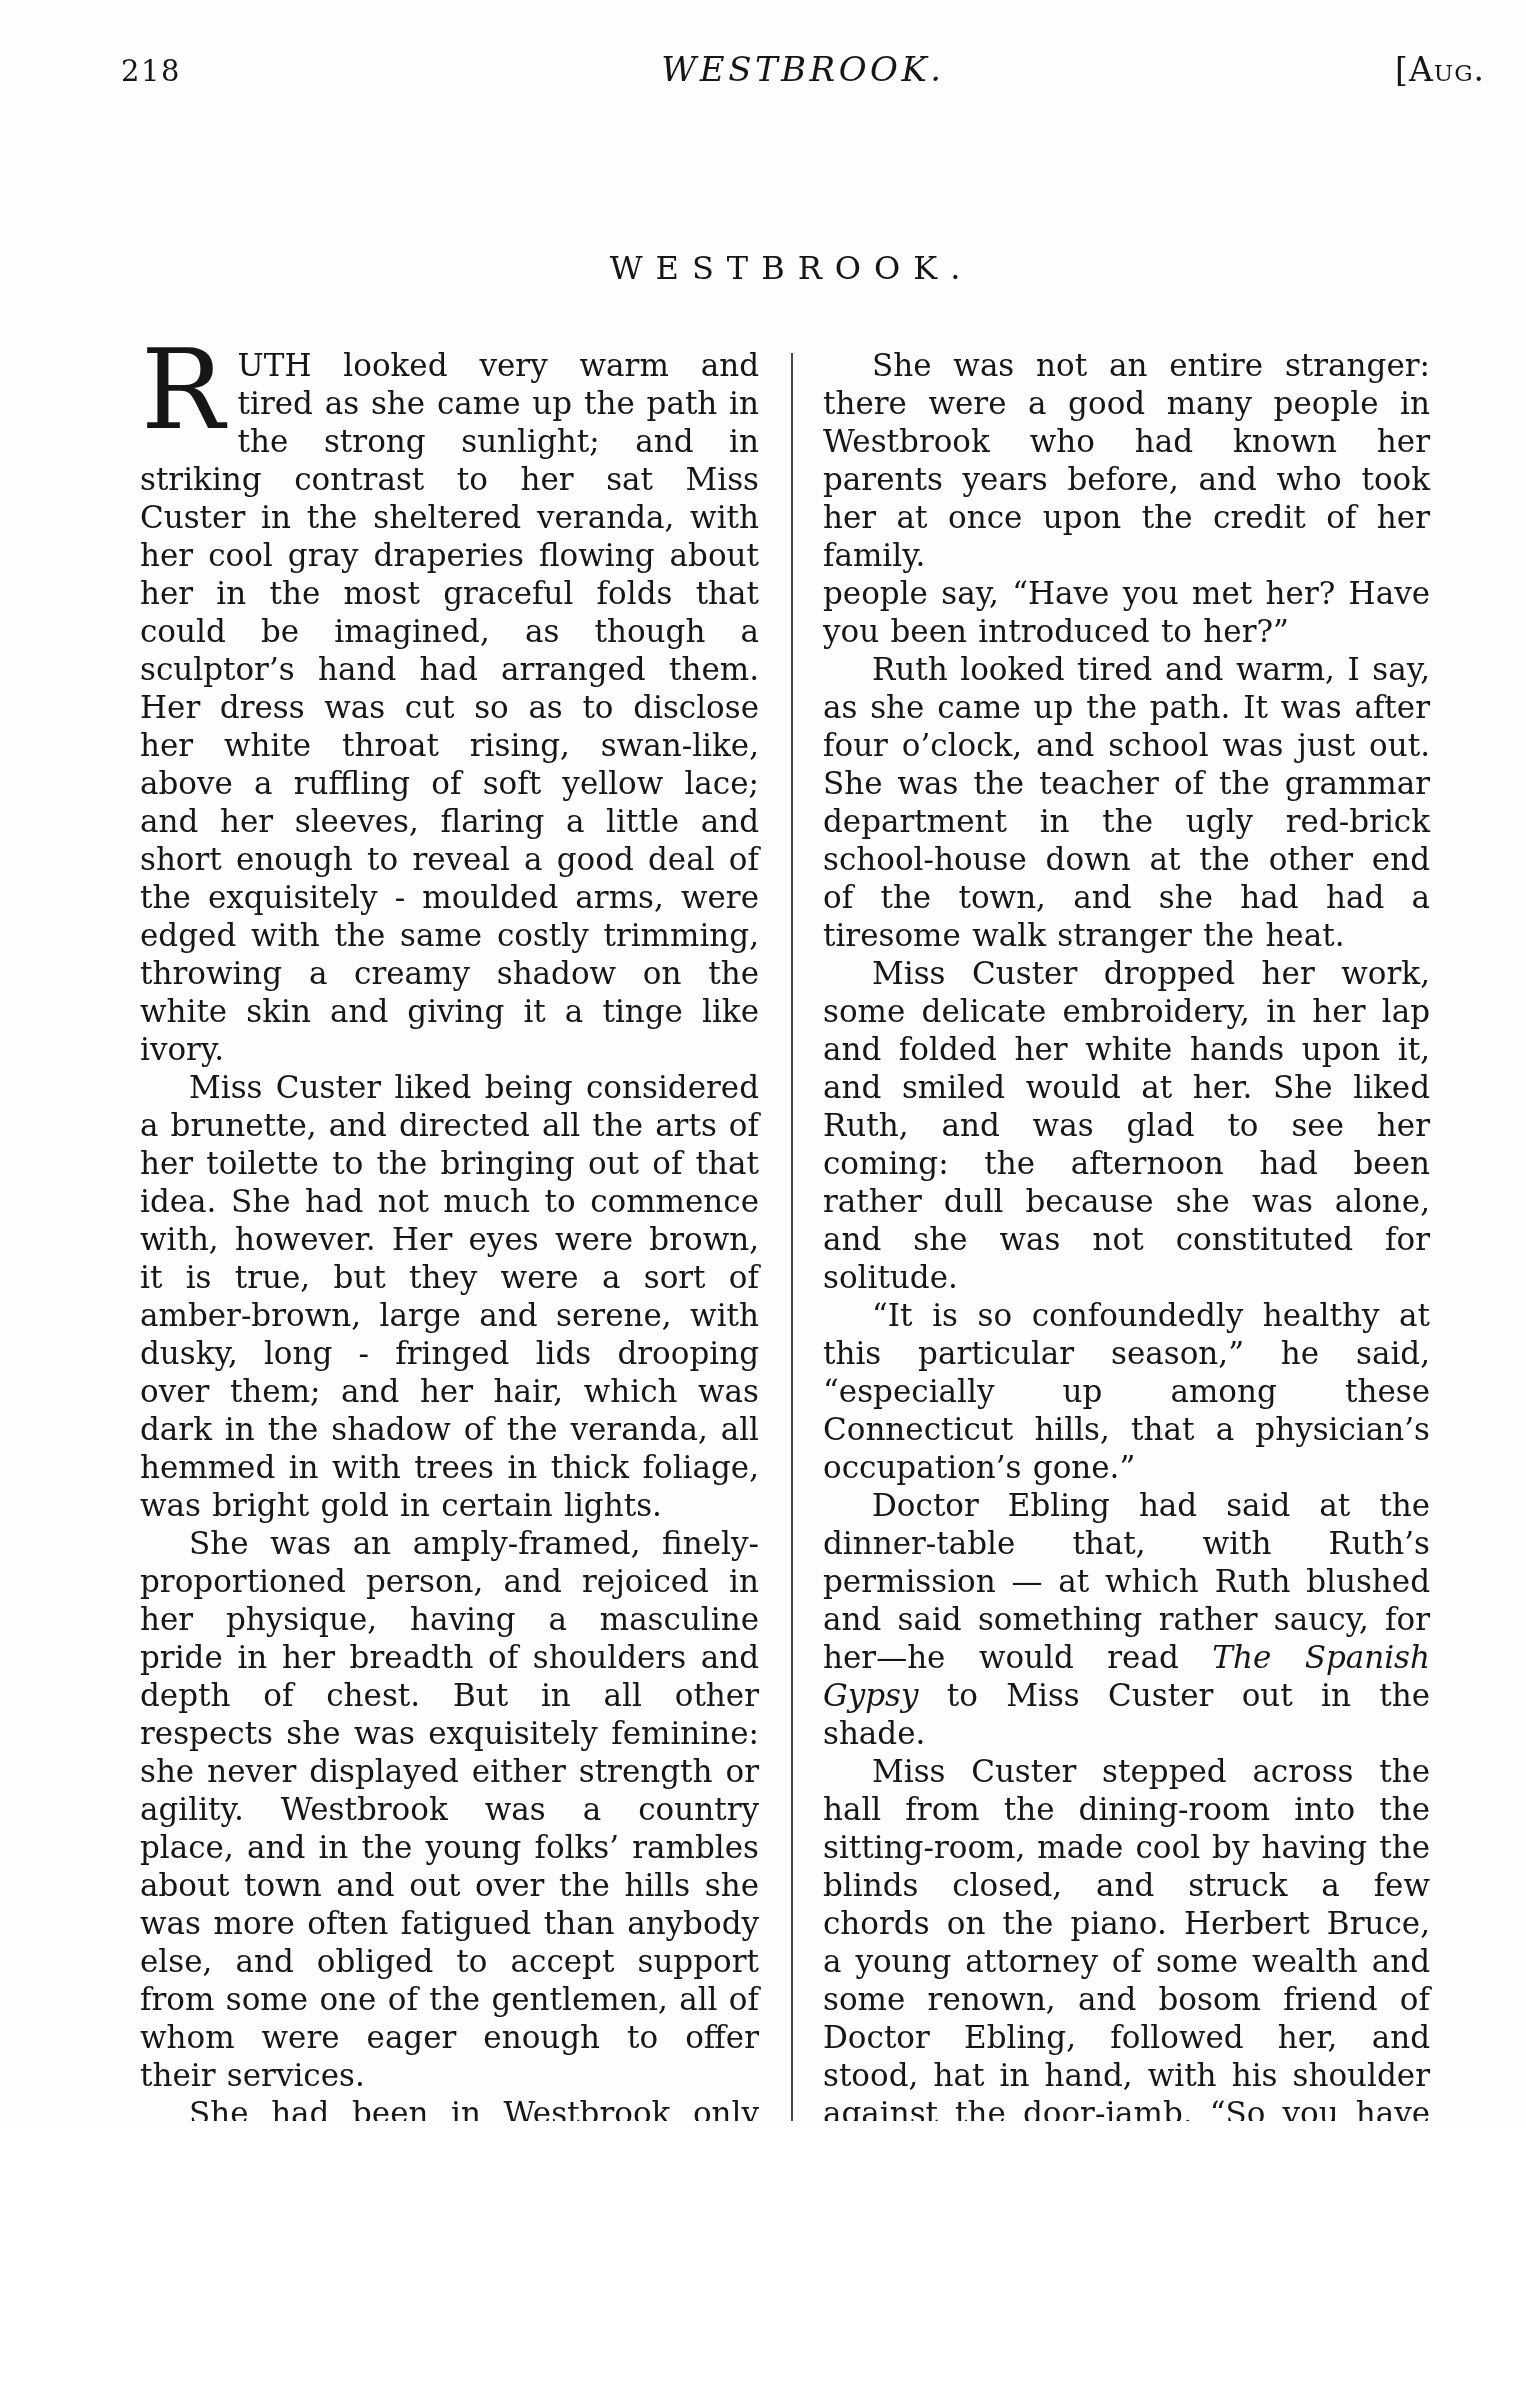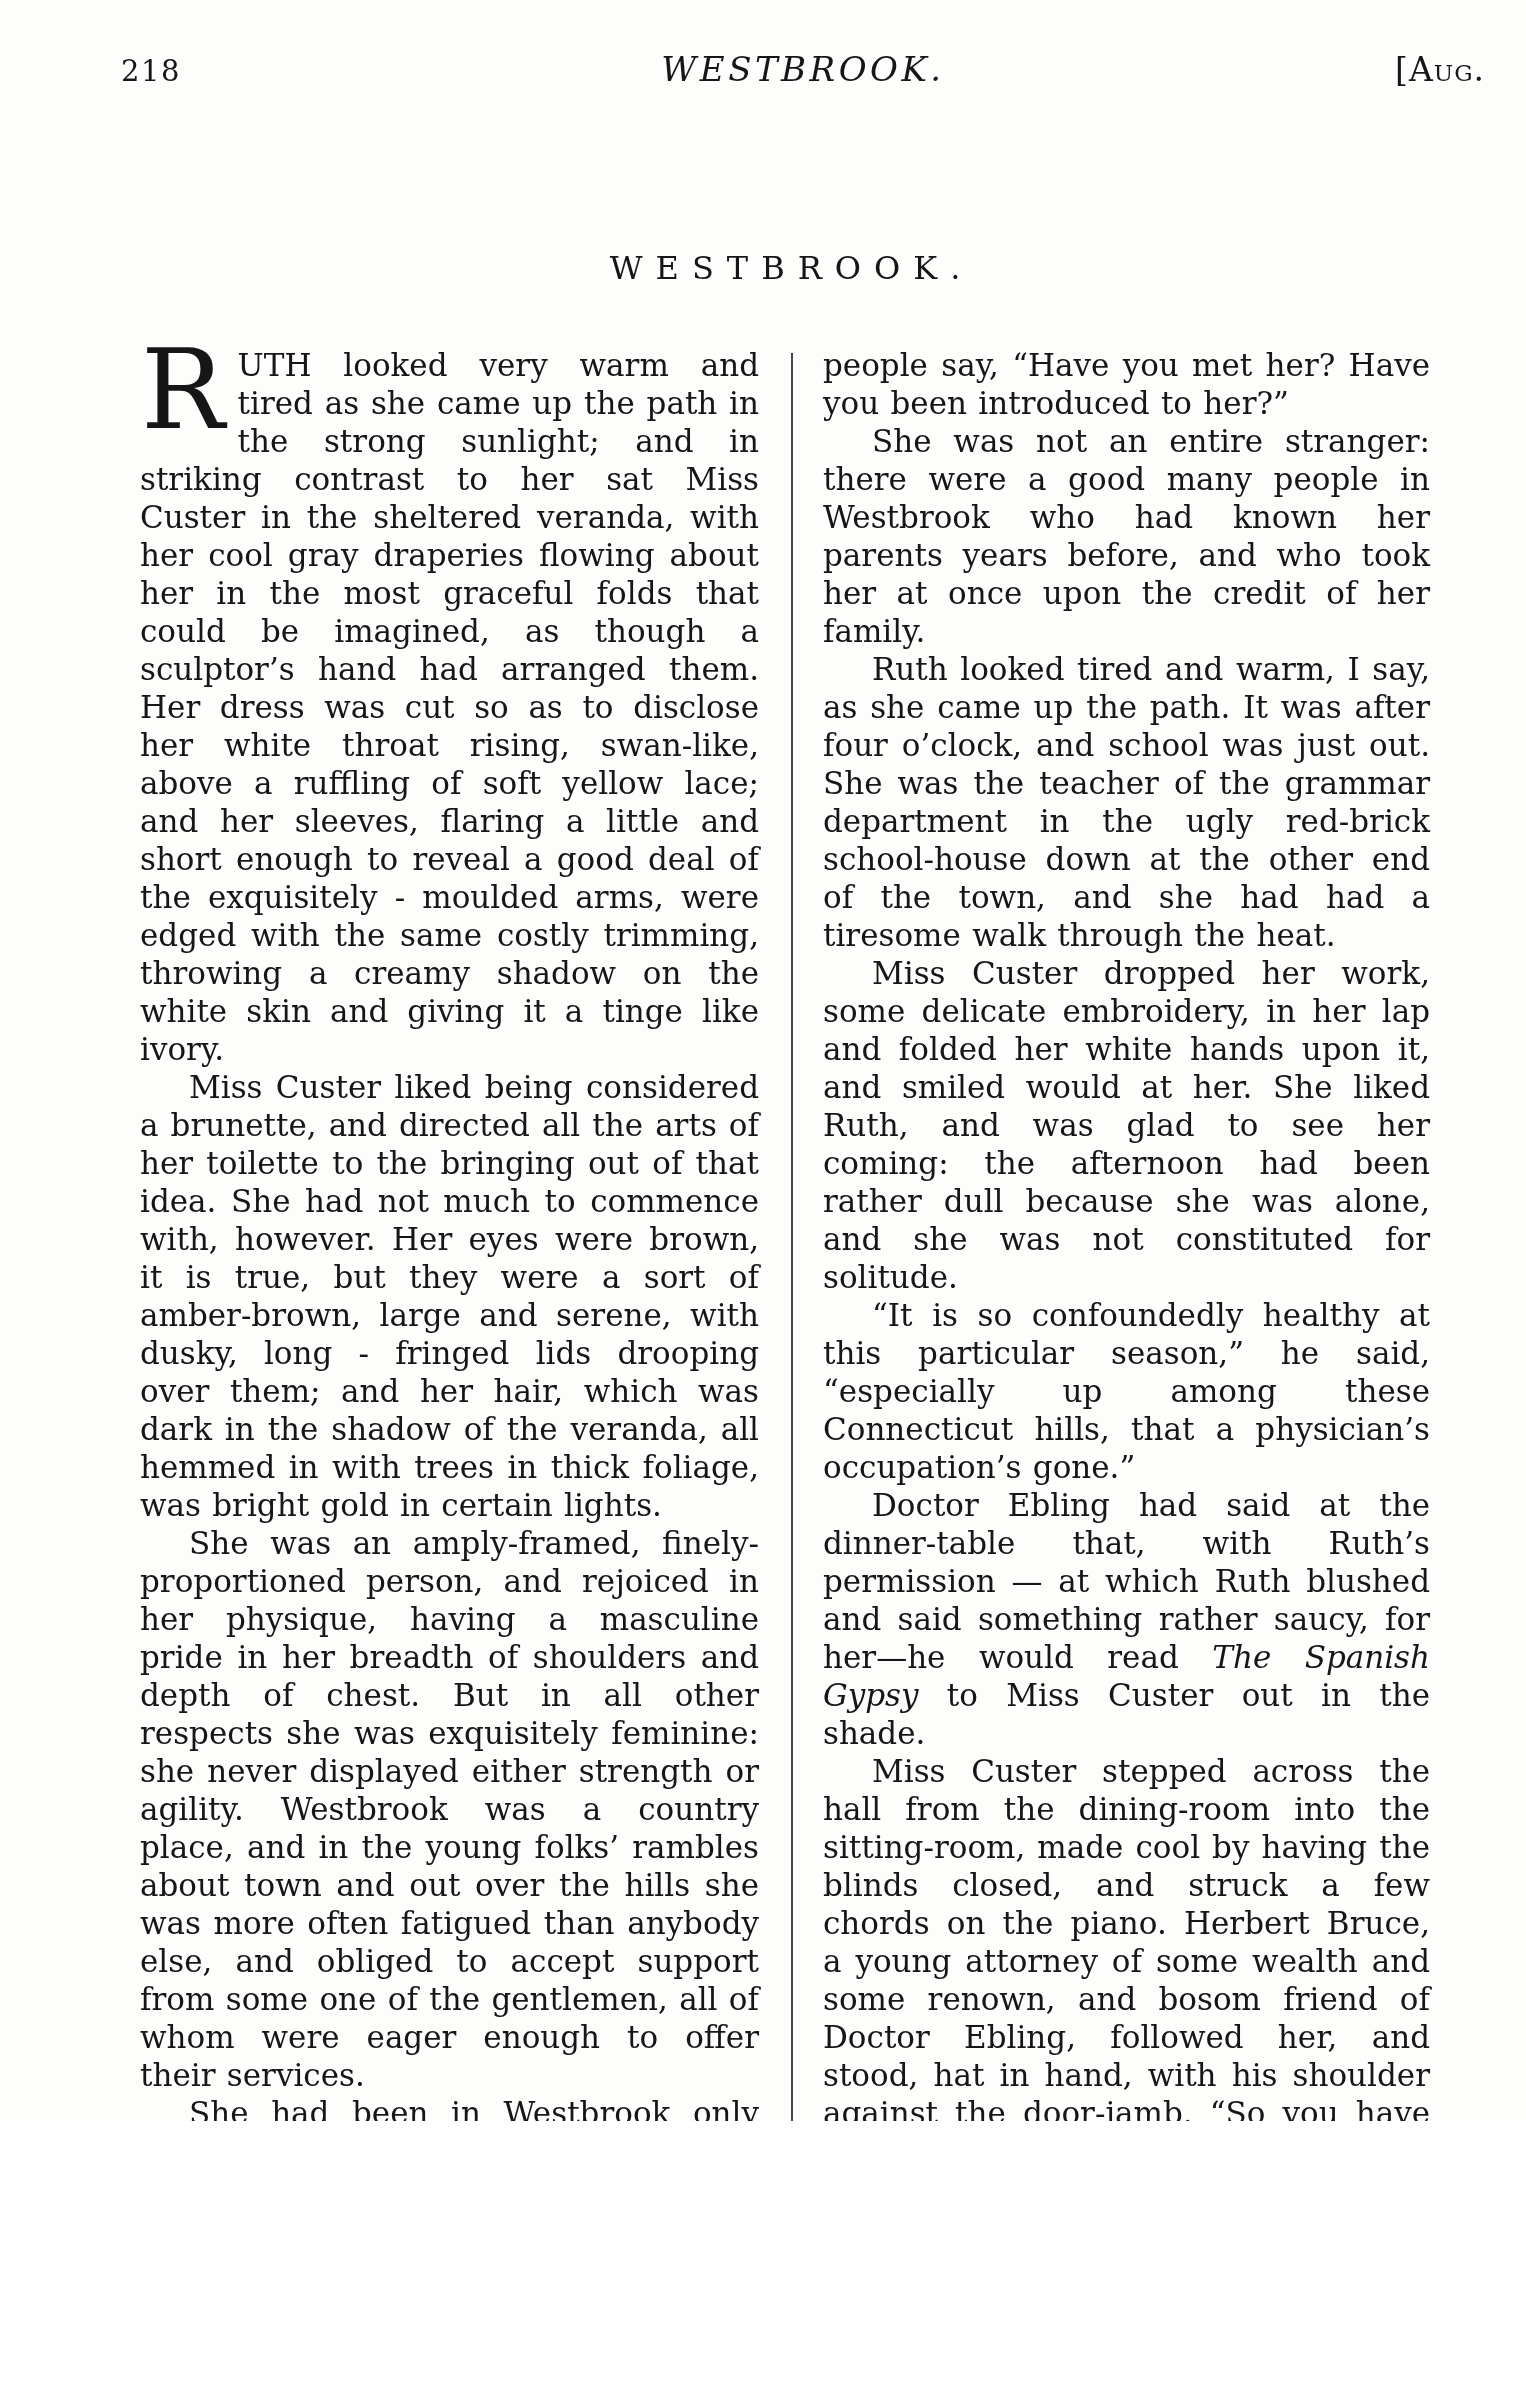--- a/index.html
+++ b/index.html
@@ -123,23 +123,23 @@
     <div class="col col-left">
         <p class="para noindent"><span class="dropcap">R</span><span>UTH looked very warm and tired as she came up the path in the strong sunlight; and in striking contrast to her sat Miss Custer in the sheltered veranda, with her cool gray draperies flowing about her in the most graceful folds that could be imagined, as though a sculptor’s hand had arranged them. Her dress was cut so as to disclose her white throat rising, swan-like, above a ruffling of soft yellow lace; and her sleeves, flaring a little and short enough to reveal a good deal of the exquisitely - moulded arms, were edged with the same costly trimming, throwing a creamy shadow on the white skin and giving it a tinge like ivory.</span></p>
         <p class="para"><span>Miss Custer liked being considered a brunette, and directed all the arts of her toilette to the bringing out of that idea. She had not much to commence with, however. Her eyes were brown, it is true, but they were a sort of amber-brown, large and serene, with dusky, long - fringed lids drooping over them; and her hair, which was dark in the shadow of the veranda, all hemmed in with trees in thick foliage, was bright gold in certain lights.</span></p>
         <p class="para"><span>She was an amply-framed, finely-proportioned person, and rejoiced in her physique, having a masculine pride in her breadth of shoulders and depth of chest. But in all other respects she was exquisitely feminine: she never displayed either strength or agility. Westbrook was a country place, and in the young folks’ rambles about town and out over the hills she was more often fatigued than anybody else, and obliged to accept support from some one of the gentlemen, all of whom were eager enough to offer their services.</span></p>
         <p class="para"><span>She had been in Westbrook only two weeks—she had come to rest herself from the burdens of fashionable life—but she was already very much at home with the place and the people. She was one of those persons who immediately interest the whole neighborhood, and of whom</span></p>
       </div>
     <div class="gutter">
       <div class="rule"></div>
     </div>
     <div class="col col-right">
+        <p class="para"><span>She was not an entire stranger: there were a good many people in Westbrook who had known her parents years before, and who took her at once upon the credit of her family.</span></p>
         <p class="para noindent"><span>people say, “Have you met her? Have you been introduced to her?”</span></p>
-        <p class="para"><span>She was not an entire stranger: there were a good many people in Westbrook who had known her parents years before, and who took her at once upon the credit of her family.</span></p>
-        <p class="para"><span>Ruth looked tired and warm, I say, as she came up the path. It was after four o’clock, and school was just out. She was the teacher of the grammar department in the ugly red-brick school-house down at the other end of the town, and she had had a tiresome walk through the heat.</span></p>
+        <p class="para"><span>Ruth looked tired and warm, I say, as she came up the path. It was after four o’clock, and school was just out. She was the teacher of the grammar department in the ugly red-brick school-house down at the other end of the town, and she had had a tiresome walk stranger the heat.</span></p>
         <p class="para"><span>Miss Custer dropped her work, some delicate embroidery, in her lap and folded her white hands upon it, and smiled would at her. She liked Ruth, and was glad to see her coming: the afternoon had been rather dull because she was alone, and she was not constituted for solitude.</span></p>
         <p class="para"><span>“It is so confoundedly healthy at this particular season,” he said, “especially up among these Connecticut hills, that a physician’s occupation’s gone.”</span></p>
         <p class="para"><span>Doctor Ebling had said at the dinner-table that, with Ruth’s permission — at which Ruth blushed and said something rather saucy, for her—he would read </span><i>The Spanish Gypsy</i><span> to Miss Custer out in the shade.</span></p>
         <p class="para"><span>Miss Custer stepped across the hall from the dining-room into the sitting-room, made cool by having the blinds closed, and struck a few chords on the piano. Herbert Bruce, a young attorney of some wealth and some renown, and bosom friend of Doctor Ebling, followed her, and stood, hat in hand, with his shoulder against the door-jamb. “So you have never read </span><i>The Gypsy?</i><span>” he remarked.</span></p>
       </div>
   </main>
 
 </div>
 
 

